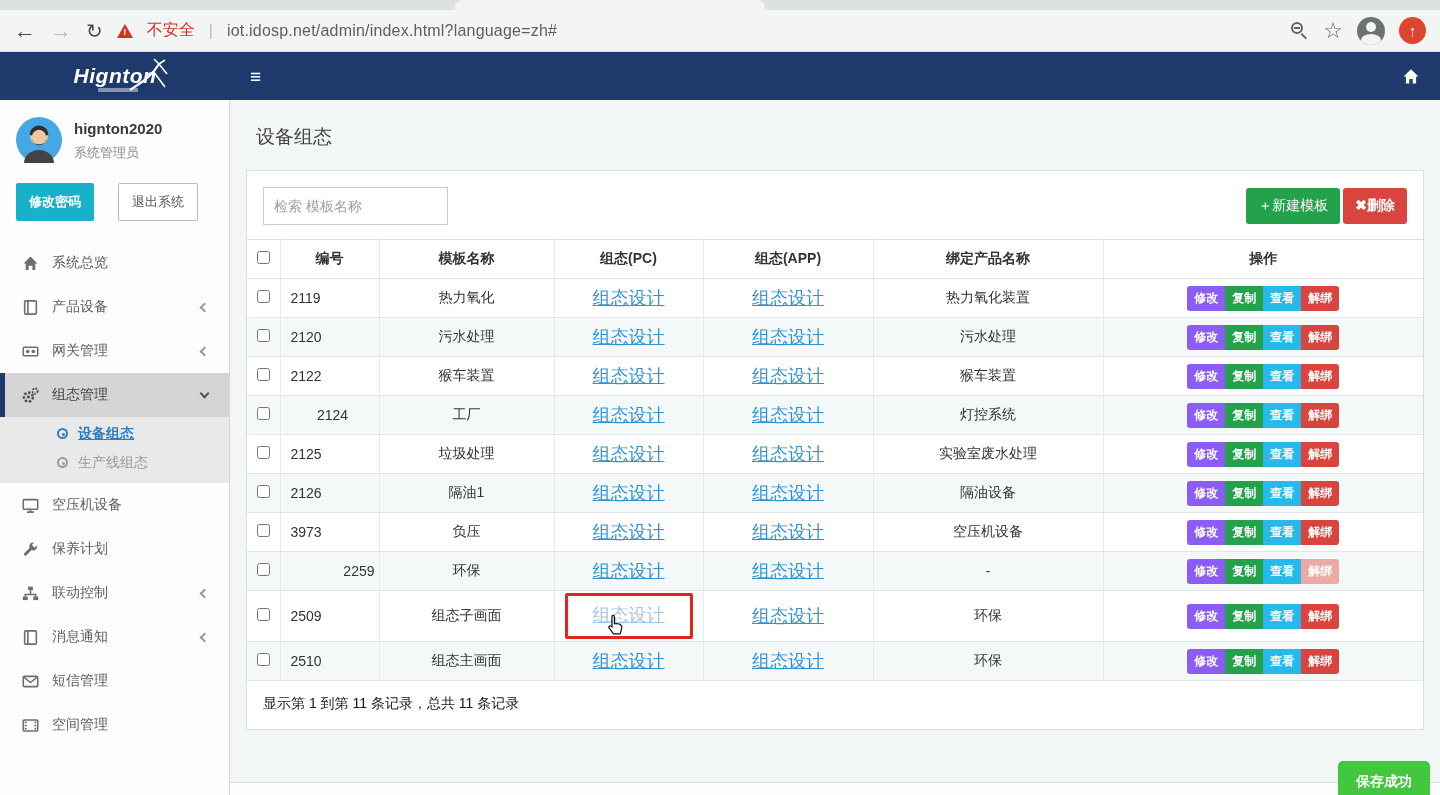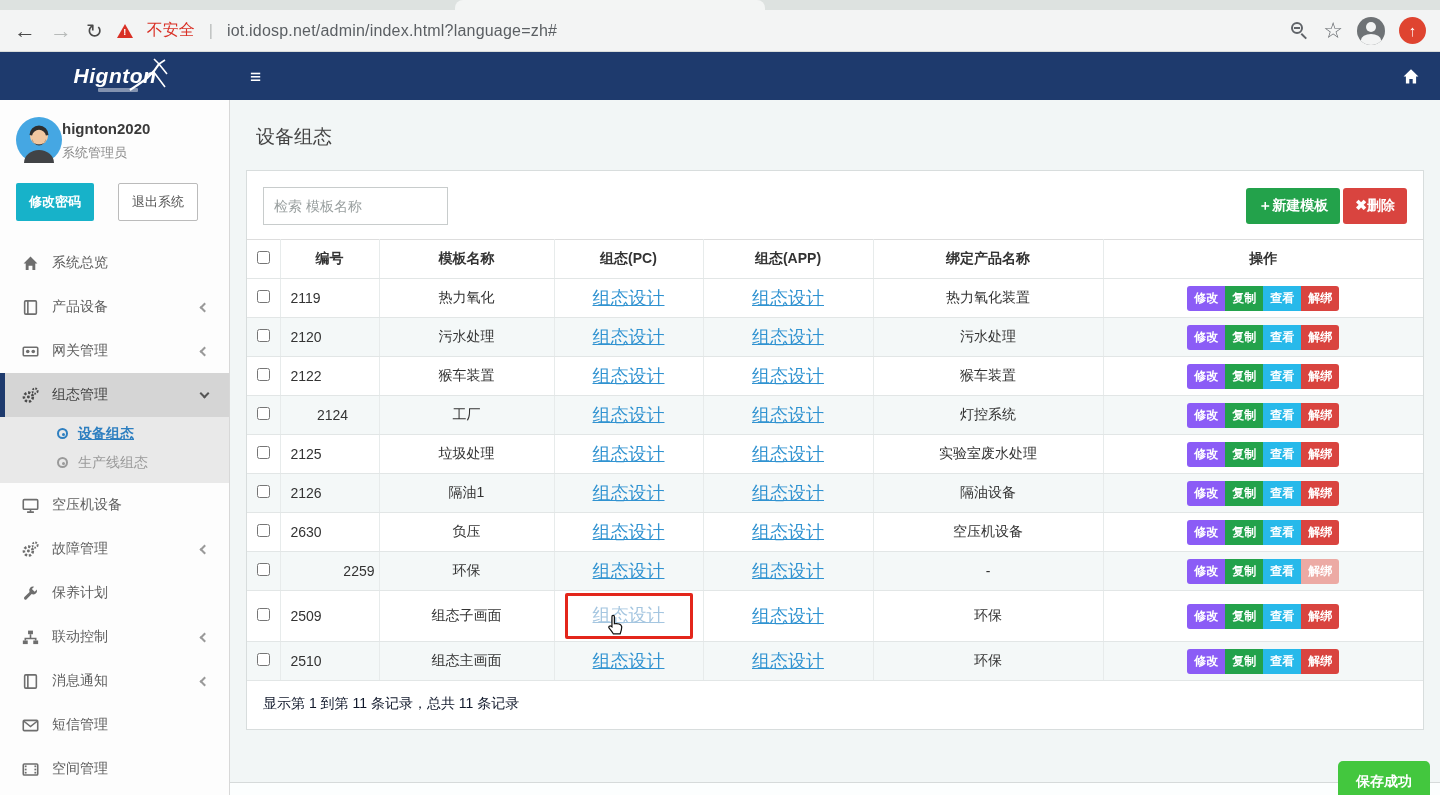--- a/index.html
+++ b/index.html
@@ -37,21 +37,21 @@
   #navbar { position:absolute; top:52px; left:0; right:0; height:48px; background:#1e3a6d; display:flex; }
   #logo { width:230px; height:48px; position:relative; display:flex; align-items:center; justify-content:center; }
   #logo .brand { color:#fff; font-size:21px; font-weight:bold; font-style:italic; letter-spacing:.5px; }
   #logo .tagline { position:absolute; left:98px; top:36px; width:40px; height:4px; background:rgba(255,255,255,.45); border-radius:1px; }
   #logo svg { position:absolute; left:128px; top:4px; }
   #nav-main { flex:1; display:flex; align-items:center; padding:0 20px; justify-content:space-between; }
   .hamburger { color:#fff; font-size:19px; font-weight:bold; line-height:1; cursor:pointer; }
 
   
   #sidebar { position:absolute; top:100px; left:0; width:230px; bottom:0; background:#fdfdfd; border-right:1px solid #d8d8d8; }
-  .user-panel { display:flex; padding:17px 14px 6px 16px; align-items:flex-start; }
+  .user-panel { display:flex; gap:12px; padding:17px 14px 6px 16px; align-items:flex-start; }
   .user-panel .uname { font-size:15px; font-weight:bold; color:#3a3a3a; padding-top:3px; }
   .user-panel .urole { font-size:13px; color:#8a8a8a; margin-top:7px; }
   .user-btns { display:flex; gap:24px; padding:14px 16px 6px; }
   .btn-pwd { background:#17b2c9; color:#fff; border:none; font-size:13px; font-weight:bold; padding:9px 13px; border-radius:2px; cursor:pointer; }
   .btn-logout { background:#fff; color:#555; border:1px solid #bbb; font-size:13px; padding:9px 13px; border-radius:2px; cursor:pointer; }
 
   #menu { margin-top:14px; }
   .menu-item { height:44px; display:flex; align-items:center; padding-left:22px; position:relative; color:#5f5f5f; font-size:14px; cursor:pointer; }
   .menu-item .mi-icon { width:17px; height:17px; margin-right:13px; display:inline-flex; align-items:center; justify-content:center; }
   .menu-item.active { background:#d5d5d5; border-left:5px solid #1e3a6d; padding-left:17px; color:#444; }
@@ -66,21 +66,21 @@
   .submenu-item.active .sub-label { text-decoration:underline; }
 
   
   #content { position:absolute; top:100px; left:230px; right:0; bottom:0; background:#f2f6f6; }
   #page-title { padding:24px 26px 14px; font-size:19px; color:#444; }
   #panel { margin:6px 16px 0; background:#fff; border:1px solid #d8dddd; }
   .panel-top { display:flex; align-items:center; padding:16px 16px 14px; }
   .search-input { width:185px; height:38px; border:1px solid #c8cccc; padding:0 10px; font-size:14px; color:#333; background:#fff; }
   .search-input::placeholder { color:#9aa0a0; }
   .top-actions { margin-left:auto; display:flex; gap:3px; }
-  .btn-new { background:#23a24b; color:#fff; border:none; font-size:14px; font-weight:bold; padding:9px 12px; border-radius:3px; cursor:pointer; }
+  .btn-new { background:#23a24b; color:#fff; border:none; font-size:14px; font-weight:normal; padding:9px 12px; border-radius:3px; cursor:pointer; }
   .btn-del { background:#d9443f; color:#fff; border:none; font-size:14px; font-weight:bold; padding:9px 12px; border-radius:3px; cursor:pointer; }
 
   table { width:100%; border-collapse:collapse; table-layout:fixed; }
   th, td { border:1px solid #e2e6e6; border-left:none; border-right:1px solid #e7ebeb; text-align:center; font-size:14px; color:#333; height:39px; padding:2px 4px; }
   th { font-weight:bold; border-top:1px solid #ddd; }
   td:last-child, th:last-child { border-right:none; }
   tbody tr:nth-child(even) td { background:#f4f8f8; }
   a.cfg-link { color:#3193d1; text-decoration:underline; font-size:18px; cursor:pointer; }
   a.cfg-link.faded { color:#a5c6e0; }
   .hl-wrap { display:inline-block; border:3px solid #e3261b; border-radius:2px; padding:7px 25px 9px; position:relative; background:transparent; }
@@ -223,31 +223,20 @@
             <svg width="17" height="17" viewBox="0 0 16 16">
               <rect x="1.2" y="2.5" width="13.6" height="9" rx="1" stroke="#6e6e6e" stroke-width="1.5" fill="none"></rect>
               <path d="M8 11.5 v2 M4.8 14.2 h6.4" stroke="#6e6e6e" stroke-width="1.5" fill="none"></path>
             </svg>
           </span>
           <span>空压机设备</span>
         </div>
         <div class="menu-item">
           <span class="mi-icon">
             <svg width="17" height="17" viewBox="0 0 16 16">
-              <circle cx="6" cy="9.5" r="4.2" stroke="#6e6e6e" stroke-width="2.4" fill="none" stroke-dasharray="2.2 1.6"></circle>
-              <circle cx="6" cy="9.5" r="1.4" fill="#6e6e6e"></circle>
-              <circle cx="12.3" cy="3.8" r="2.4" stroke="#6e6e6e" stroke-width="1.8" fill="none" stroke-dasharray="1.6 1.2"></circle>
-            </svg>
-          </span>
-          <span>故障管理</span>
-          <span class="chev left"></span>
-        </div>
-        <div class="menu-item">
-          <span class="mi-icon">
-            <svg width="17" height="17" viewBox="0 0 16 16">
               <path d="M14 4.2 a3.6 3.6 0 0 1 -4.9 4.3 L4.3 13.3 a1.4 1.4 0 0 1 -2 -2 L7.1 6.5 A3.6 3.6 0 0 1 11.4 1.6 L9.3 3.7 l2.6 2.6 z" fill="#6e6e6e"></path>
             </svg>
           </span>
           <span>保养计划</span>
         </div>
         <div class="menu-item">
           <span class="mi-icon">
             <svg width="17" height="17" viewBox="0 0 16 16">
               <rect x="5.7" y="1.5" width="4.6" height="3.4" fill="#6e6e6e"></rect>
               <rect x="0.8" y="10.8" width="4.6" height="3.4" fill="#6e6e6e"></rect>
@@ -405,21 +394,21 @@
               <td>隔油设备</td>
               <td><span class="act-group">
                   <button class="act-btn act-modify">修改</button>
                   <button class="act-btn act-copy">复制</button>
                   <button class="act-btn act-view">查看</button>
                   <button class="act-btn act-unbind">解绑</button>
                 </span></td>
             </tr>
             <tr>
               <td><input type="checkbox" style=""></td>
-              <td style="text-align: left; padding-left: 10px;">2630</td>
+              <td style="text-align: left; padding-left: 10px;">3973</td>
               <td>负压</td>
               <td><a class="cfg-link">组态设计</a></td>
               <td><a class="cfg-link">组态设计</a></td>
               <td>空压机设备</td>
               <td><span class="act-group">
                   <button class="act-btn act-modify">修改</button>
                   <button class="act-btn act-copy">复制</button>
                   <button class="act-btn act-view">查看</button>
                   <button class="act-btn act-unbind">解绑</button>
                 </span></td>

